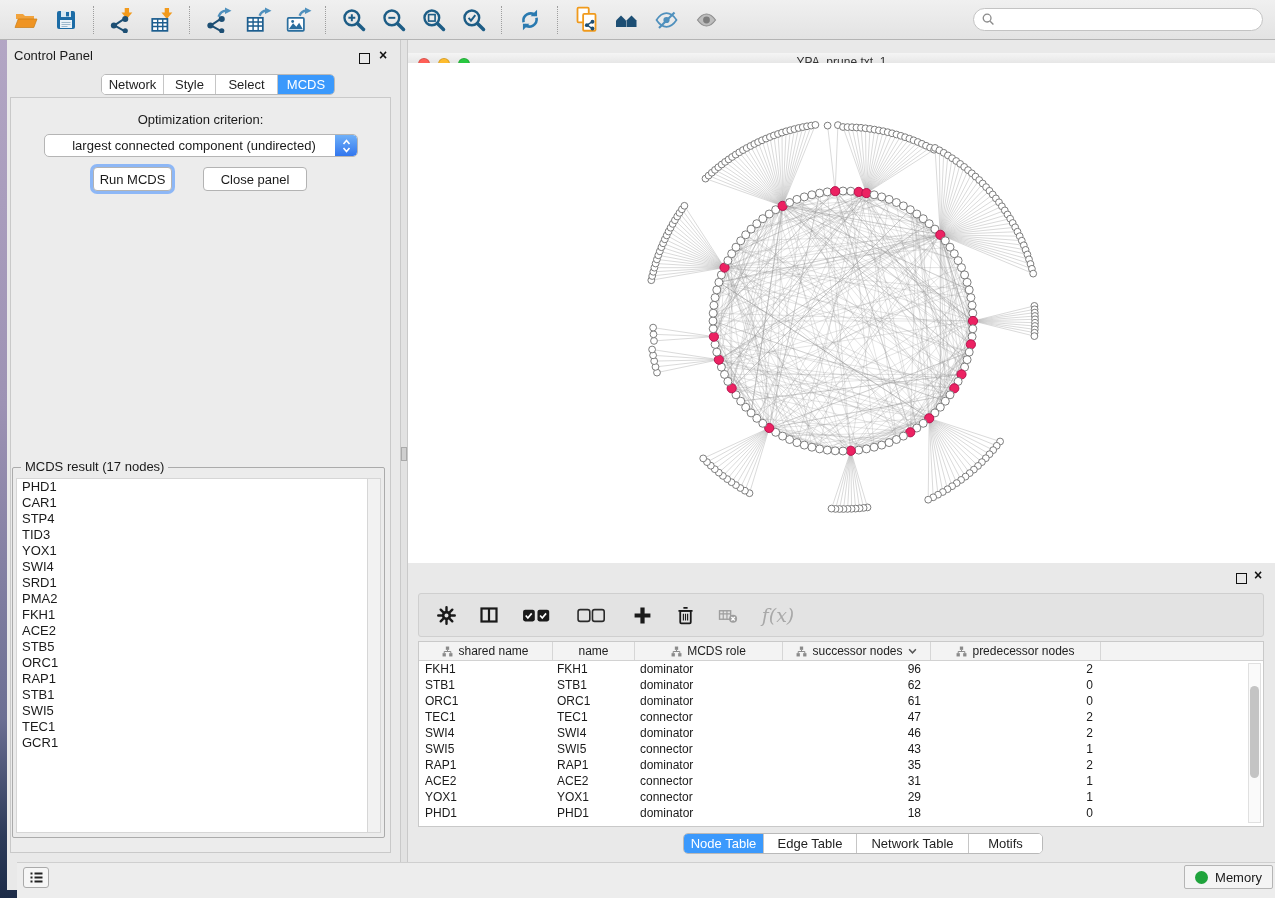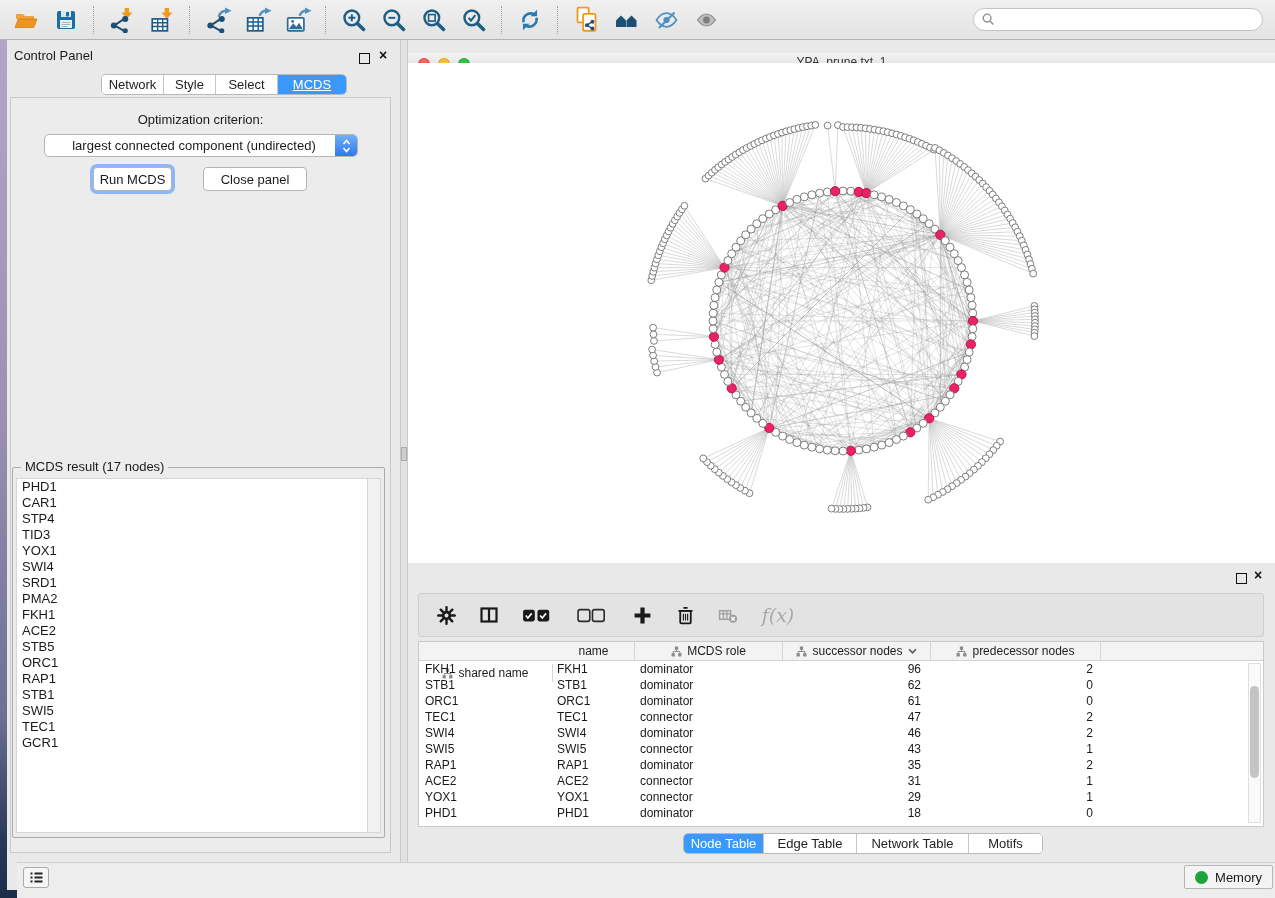--- a/index.html
+++ b/index.html
@@ -227,21 +227,21 @@
   <div class="abs window-bg"></div>
 
   <div class="abs cp-title">Control Panel</div>
   <div class="abs" style="left:359px;top:50px;"><span class="float-box"></span></div>
   <div class="abs close-x" style="left:379px;top:49px;">×</div>
 
   <div class="abs seg" style="left:81px;top:74px;">
     <div class="sg" style="width:62px;">Network</div>
     <div class="sg" style="width:52px;">Style</div>
     <div class="sg" style="width:62px;">Select</div>
-    <div class="sg active" style="width:68px;text-decoration:underline;">MCDS</div>
+    <div class="sg active" style="width:56px;">MCDS</div>
   </div>
 
   <div class="abs cp-inner"></div>
   <div class="abs mac-select">
     <div class="val">largest connected component (undirected)</div>
     <div class="stepper">
       <svg width="9" height="14" viewBox="0 0 9 14">
           <path d="M1.5 5L4.5 1.5 7.5 5" fill="none" stroke="#fff" stroke-width="1.6"></path>
           <path d="M1.5 9l3 3.5 3-3.5" fill="none" stroke="#fff" stroke-width="1.6"></path>
         </svg>
@@ -620,21 +620,21 @@
           <path d="M12.2 10.4l3.2 3.2M15.4 10.4l-3.2 3.2" stroke="#fff" stroke-width="1.3"></path>
         </svg>
     </div>
     <div class="tp-ic" style="width:36px;">
       <span class="fx">f(x)</span>
     </div>
   </div>
 
   <div class="abs ttable">
     <div class="thead">
-      <div class="hcell c1" style="padding:0;width:134px;margin-top:22px;">
+      <div class="hcell c1" style="padding:0;width:134px;">
         <svg width="11" height="11" viewBox="0 0 10 10">
             <g fill="#8a8a8a">
               <rect x="3.5" y="0.5" width="3" height="3"></rect>
               <rect x="0.5" y="6.5" width="3" height="3"></rect>
               <rect x="6.5" y="6.5" width="3" height="3"></rect>
             </g>
             <path d="M5 3.5V5M2 6.5V5h6v1.5" fill="none" stroke="#8a8a8a" stroke-width="0.9"></path>
           </svg>
         <span>shared name</span>
       </div>

